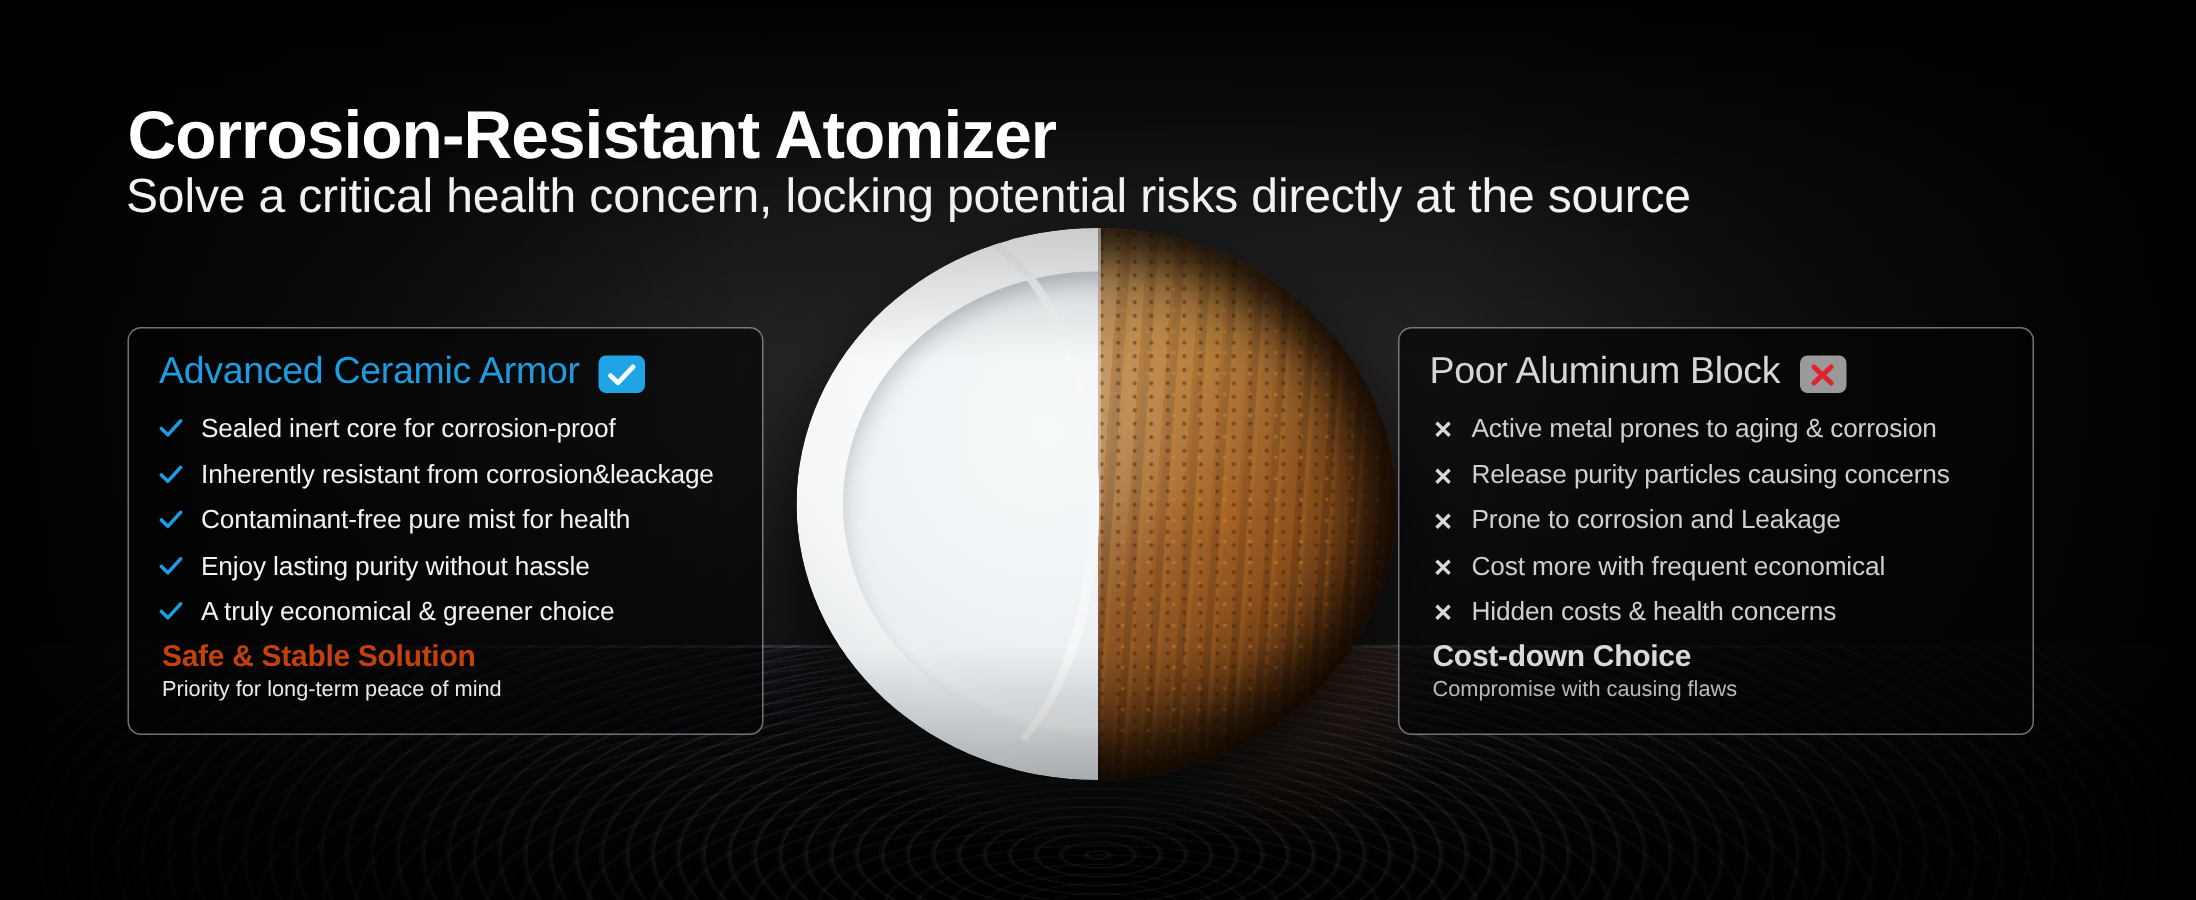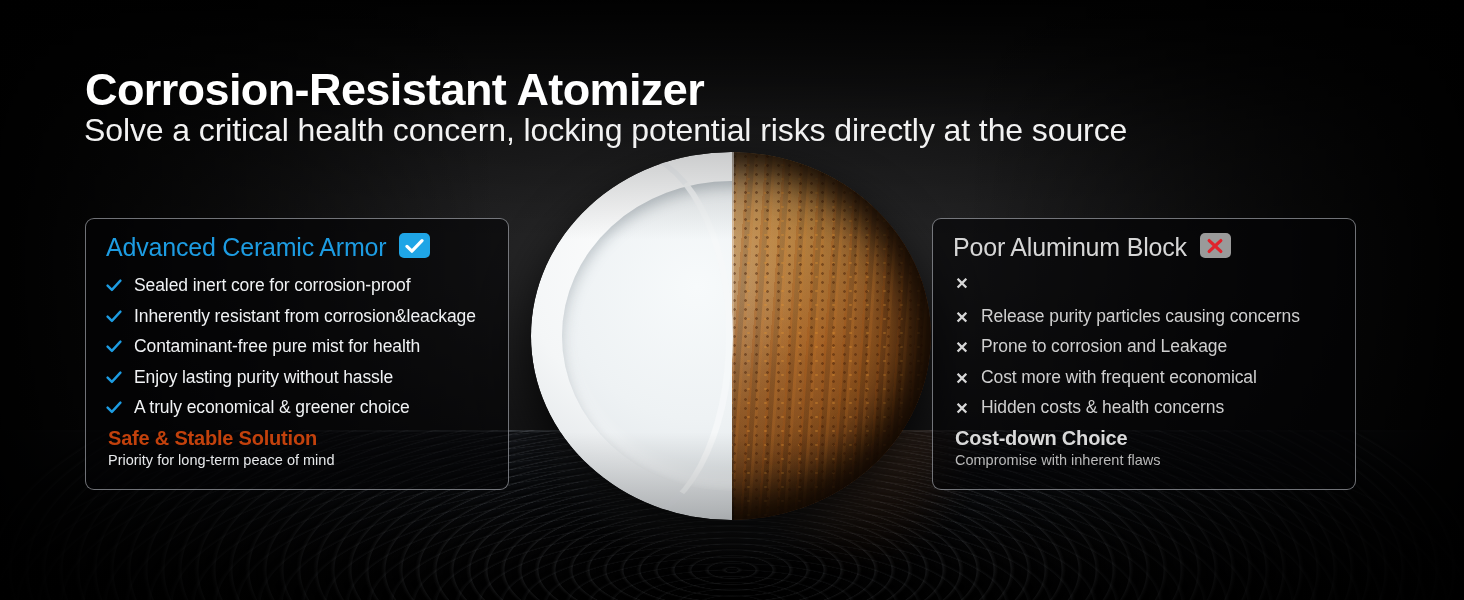--- a/index.html
+++ b/index.html
@@ -243,21 +243,21 @@
     box-sizing: border-box;
   }
   .panel.left  { left: 85px;  width: 424px; }
   .panel.right { left: 932px; width: 424px; }
 
   .panel-head {
     position: absolute;
     left: 20px;
     top: 14px;
     display: flex;
-    align-items: flex-start;
+    align-items: flex-end;
     gap: 13px;
   }
   .panel-title {
     font-size: 25px;
     font-weight: 500;
     letter-spacing: -0.2px;
     white-space: nowrap;
   }
   .panel.left  .panel-title { color: #1d9ce2; }
   .panel.right .panel-title { color: #d6d6d6; }
@@ -431,20 +431,21 @@
       <span class="badge cross">
         <svg width="18" height="16" viewBox="0 0 18 16" aria-hidden="true">
           <path d="M3.2 2.6 L14.8 13.4 M14.8 2.6 L3.2 13.4" fill="none" stroke="#e0242d" stroke-width="3.3" stroke-linecap="round"></path>
         </svg>
       </span>
     </div>
 
     <ul class="bullets">
       <li>
         <span class="mk x">✕</span>
+        <span>Active metal prones to aging &amp; corrosion</span>
       </li>
       <li>
         <span class="mk x">✕</span>
         <span>Release purity particles causing concerns</span>
       </li>
       <li>
         <span class="mk x">✕</span>
         <span>Prone to corrosion and Leakage</span>
       </li>
       <li>
@@ -452,17 +453,17 @@
         <span>Cost more with frequent economical</span>
       </li>
       <li>
         <span class="mk x">✕</span>
         <span>Hidden costs &amp; health concerns</span>
       </li>
     </ul>
 
     <div class="panel-foot">
       <div class="foot-title">Cost-down Choice</div>
-      <div class="foot-sub">Compromise with inherent flaws</div>
+      <div class="foot-sub">Compromise with causing flaws</div>
     </div>
   </div>
 
 </div>
 
 </body></html>

